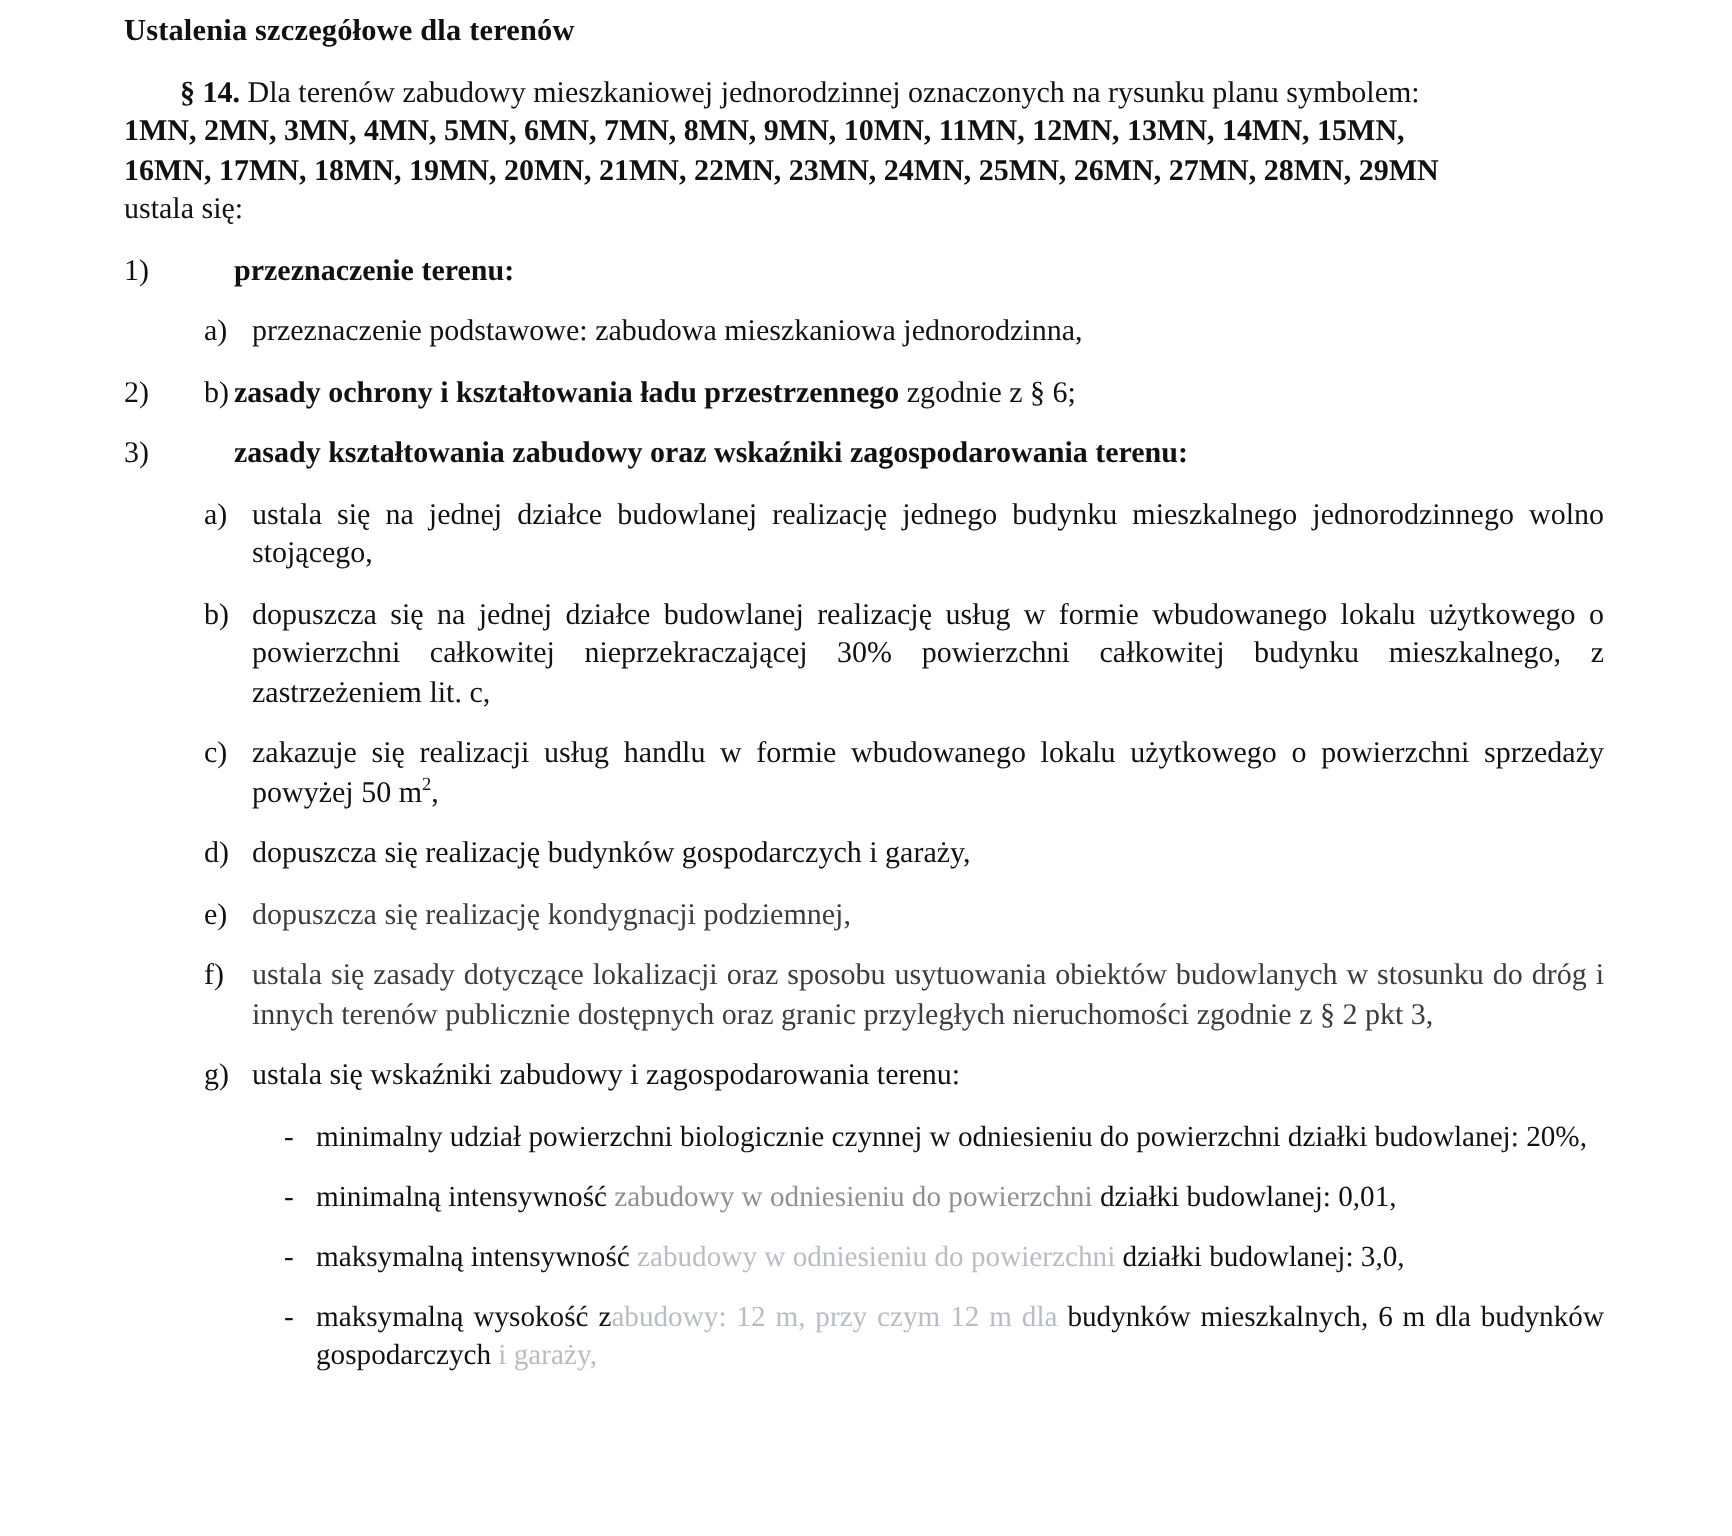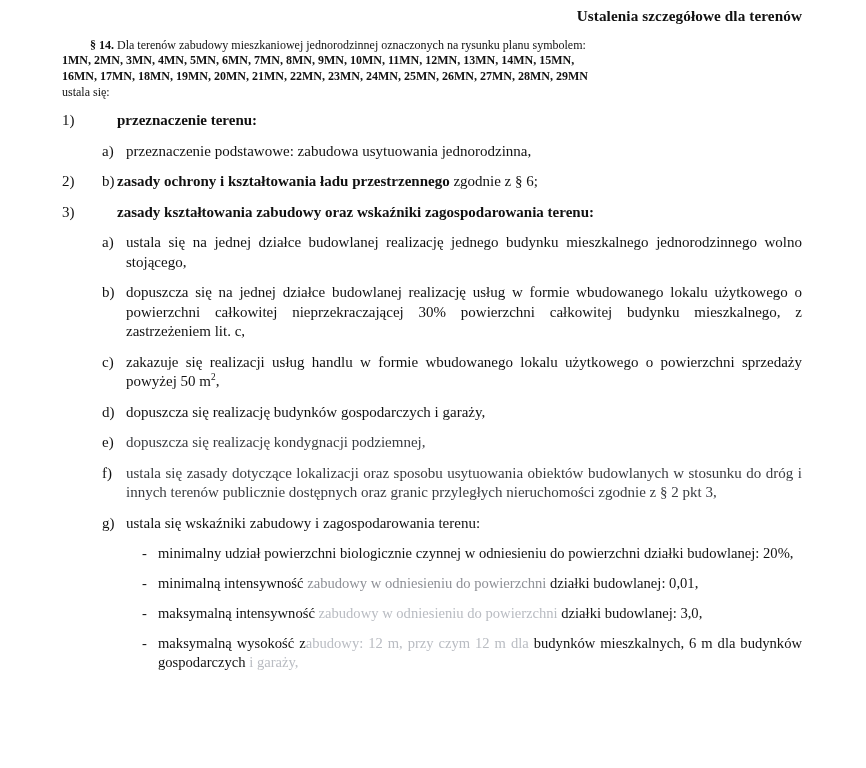--- a/index.html
+++ b/index.html
@@ -20,33 +20,33 @@
     position: relative;
     width: 866px;
     height: 768px;
     box-sizing: border-box;
     padding: 0 64px 0 62px;
     background: #ffffff;
   }
 
   
   .doc-title {
-    text-align: right;
+    text-align: left;
     font-weight: bold;
     font-size: 15.2px;
     letter-spacing: 0.1px;
     margin: 6px 0 0 0;
     padding: 0;
     line-height: 1.3;
   }
 
   
   .intro {
     margin: 12px 0 0 0;
-    font-size: 12px;
+    font-size: 15px;
     line-height: 1.30;
     text-align: justify;
     text-justify: inter-word;
     text-indent: 28px;
   }
   .intro .sec-mark { font-weight: bold; }
   .symbols {
     display: block;
     font-weight: bold;
     text-indent: 0;
@@ -138,21 +138,21 @@
     <span class="tail">ustala się:</span>
   </p>
 
   <p class="lvl1">
     <span class="marker">1)</span>
     <span class="bold">przeznaczenie terenu:</span>
   </p>
 
   <p class="lvl2 last-left">
     <span class="marker">a)</span>
-    <span>przeznaczenie podstawowe: zabudowa usytuowania jednorodzinna,</span>
+    <span>przeznaczenie podstawowe: zabudowa mieszkaniowa jednorodzinna,</span>
   </p>
 
   <p class="lvl2 last-left">
     <span class="marker">b)</span>
   </p>
 
   <p class="lvl1">
     <span class="marker">2)</span>
     <span class="bold">zasady ochrony i kształtowania ładu przestrzennego</span><span> zgodnie z § 6;</span>
   </p>

